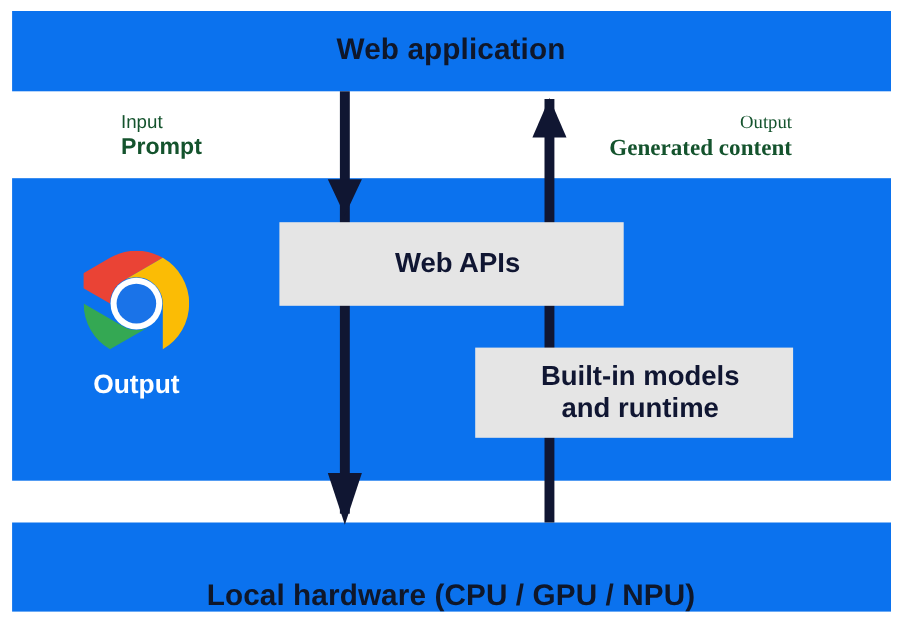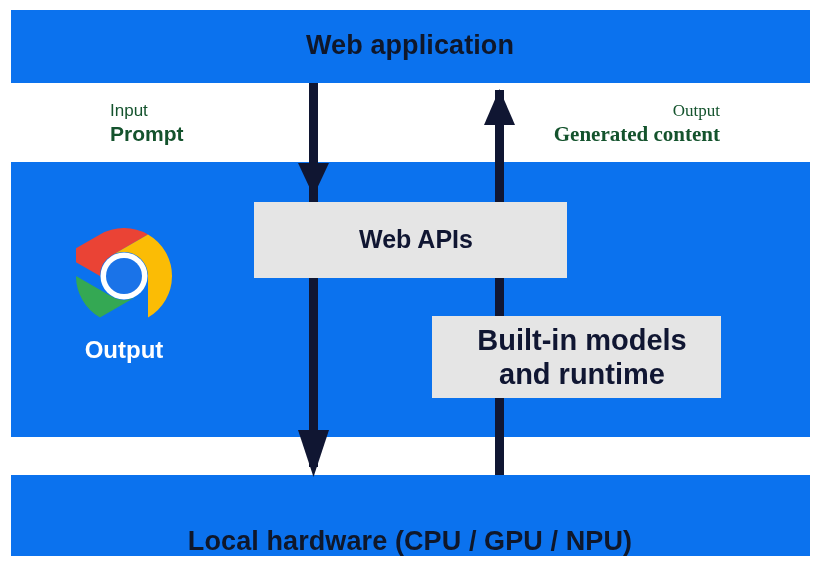--- a/index.html
+++ b/index.html
@@ -84,21 +84,21 @@
     padding-left: 11px;
   }
   .box-web-apis {
     left: 254px; top: 202px;
     width: 302px; height: 76px;
     font-size: 25px;
   }
   .box-builtin {
     left: 432px; top: 316px;
     width: 278px; height: 82px;
-    font-size: 29px;
+    font-size: 25px;
   }
 
   
   .browser-block {
     position: absolute;
     left: 44px;
     top: 228px;
     width: 160px;
     text-align: center;
   }

